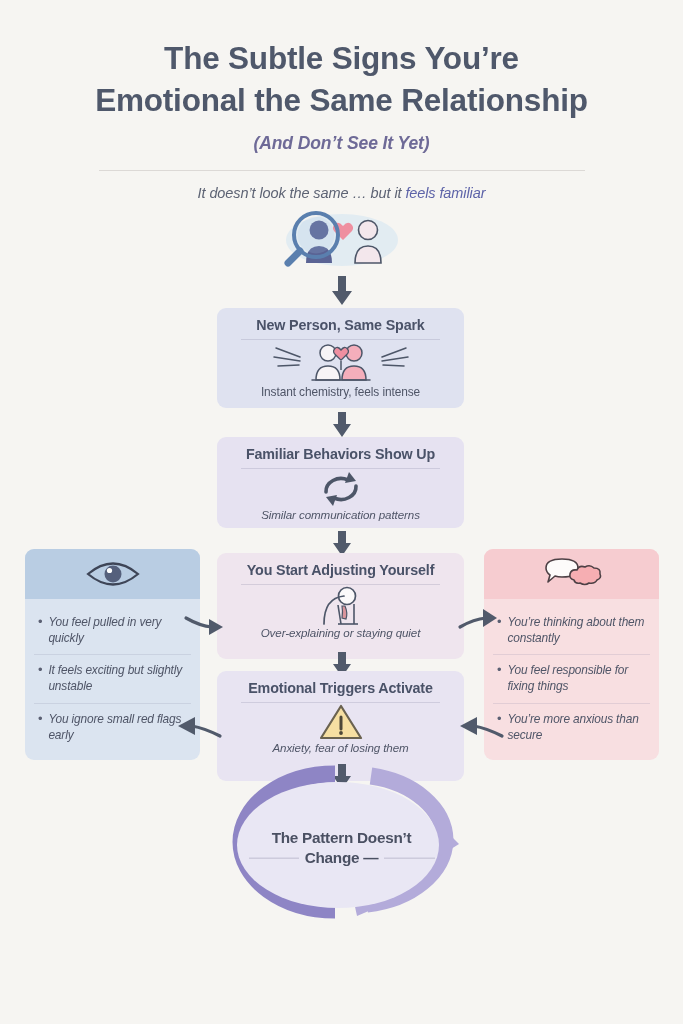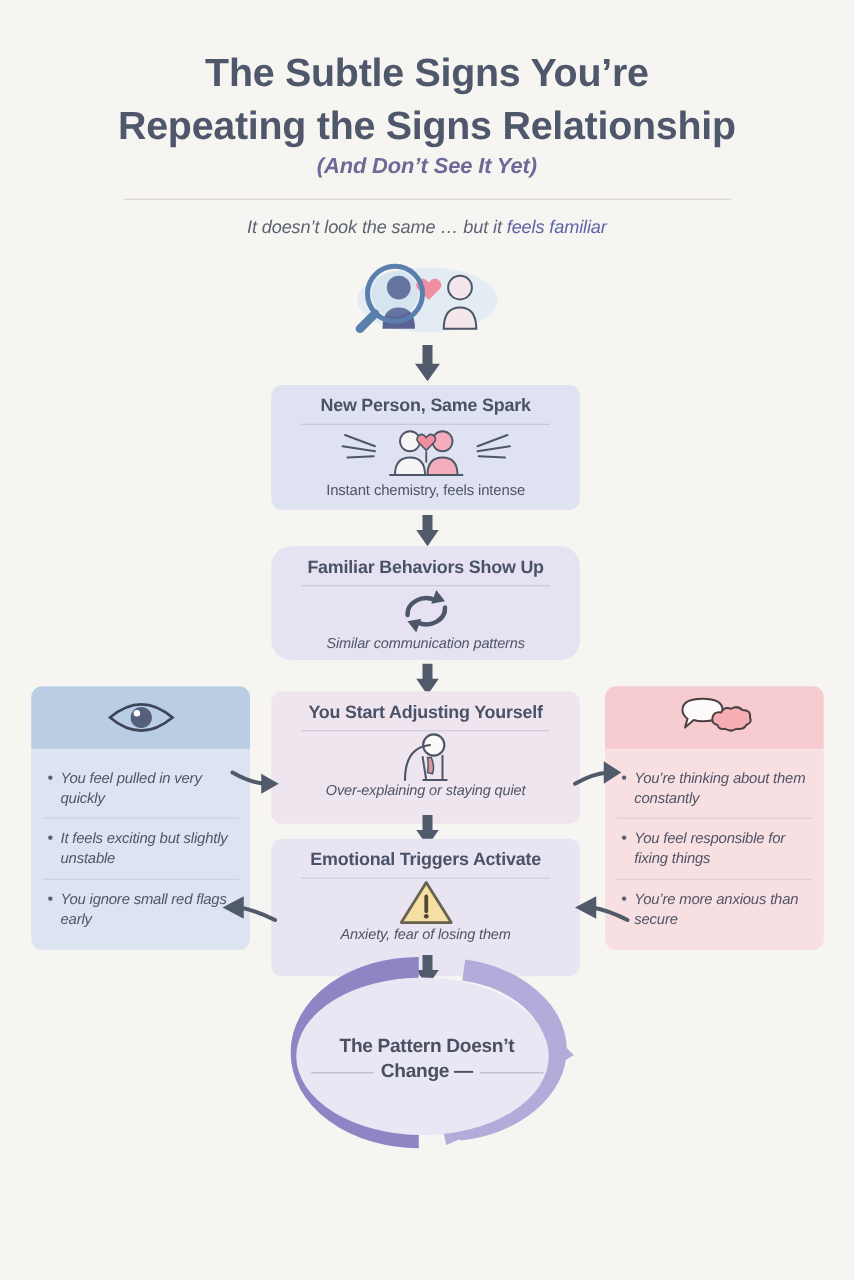--- a/index.html
+++ b/index.html
@@ -13,21 +13,21 @@
   .stage { position: absolute; inset: 0; }
 
   
   .header { position: absolute; top: 38px; left: 0; right: 0; text-align: center; }
   .title {
     font-size: 31.5px; font-weight: 700; line-height: 1.33;
     color: #4f586b; letter-spacing: -0.2px;
   }
   .title-l2 { display: block; }
   .subtitle {
-    font-size: 17.5px; font-style: italic;
+    margin-top: 11px; font-size: 17.5px; font-style: italic;
     font-weight: 700; color: #6e6a97; letter-spacing: -0.1px;
   }
   .rule {
     width: 486px; height: 1px; background: #dcd9d6;
     margin: 16px auto 0;
   }
   .tagline {
     margin-top: 14px; font-size: 14.5px; font-style: italic;
     color: #5d6374; letter-spacing: -0.1px;
   }
@@ -85,21 +85,21 @@
   svg { display: block; overflow: visible; }
 </style>
 </head>
 <body>
 
 <div class="stage">
 
   <div class="header">
     <div class="title">
       <span>The Subtle Signs You’re</span>
-      <span class="title-l2">Repeating the Signs Relationship</span>
+      <span class="title-l2">Emotional the Same Relationship</span>
     </div>
     <div class="subtitle">(And Don’t See It Yet)</div>
     <div class="rule"></div>
     <div class="tagline"><span>It doesn’t look the same … but it </span><b>feels familiar</b></div>
   </div>
 
   <div class="hero">
     <svg width="118" height="58" viewBox="0 0 118 58">
       <ellipse cx="59" cy="30" rx="56" ry="26" fill="#e2ecf2"></ellipse>
 
@@ -147,21 +147,21 @@
     </div>
     <div class="card-cap plain">Instant chemistry, feels intense</div>
   </div>
 
   <div class="varrow" style="top:412px;">
     <svg width="26" height="26" viewBox="0 0 26 26">
         <path d="M9 0 h8 v12 h5 L13 25 L4 12 h5 z" fill="#515a6b"></path>
       </svg>
   </div>
 
-  <div class="card" style="top:437px; height:91px; background:#e6e2f1;border-radius:16px;">
+  <div class="card" style="top:437px; height:91px; background:#e6e2f1;">
     <div class="card-title">Familiar Behaviors Show Up</div>
     <div class="card-sep"></div>
     <div class="card-icon" style="height:38px;">
       <svg width="46" height="38" viewBox="0 0 46 38">
         <g fill="none" stroke="#4d5668" stroke-width="3.6" stroke-linecap="round">
           <path d="M8 22 a15 13 0 0 1 22-12"></path>
           <path d="M38 16 a15 13 0 0 1 -22 12"></path>
         </g>
         <path d="M31 2 l7 9 l-11 2 z" fill="#4d5668"></path>
         <path d="M15 36 l-7-9 l11-2 z" fill="#4d5668"></path>

